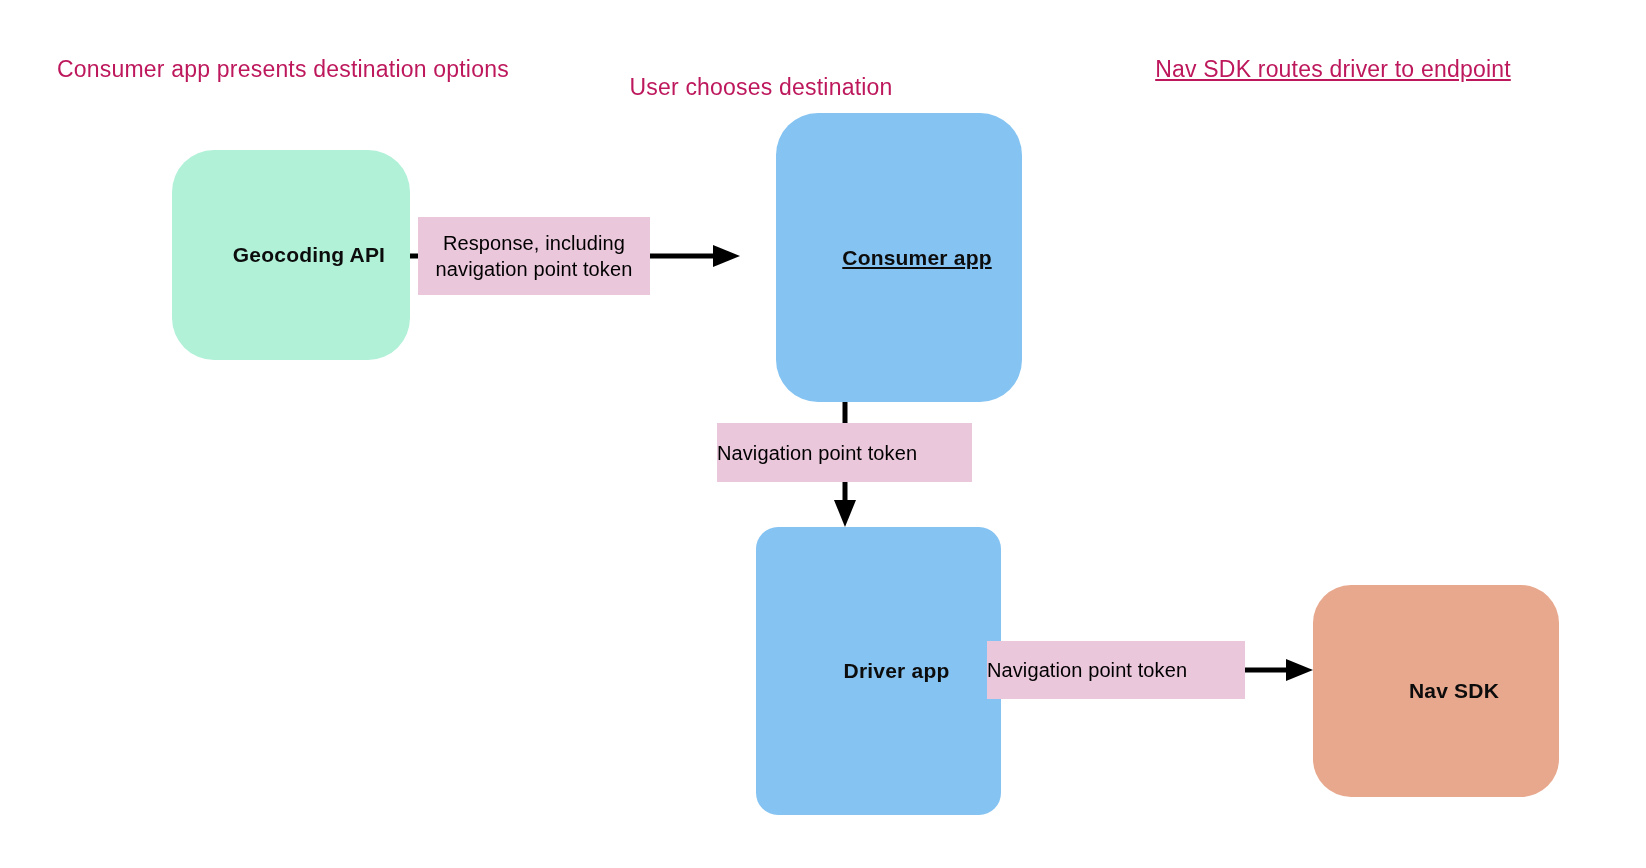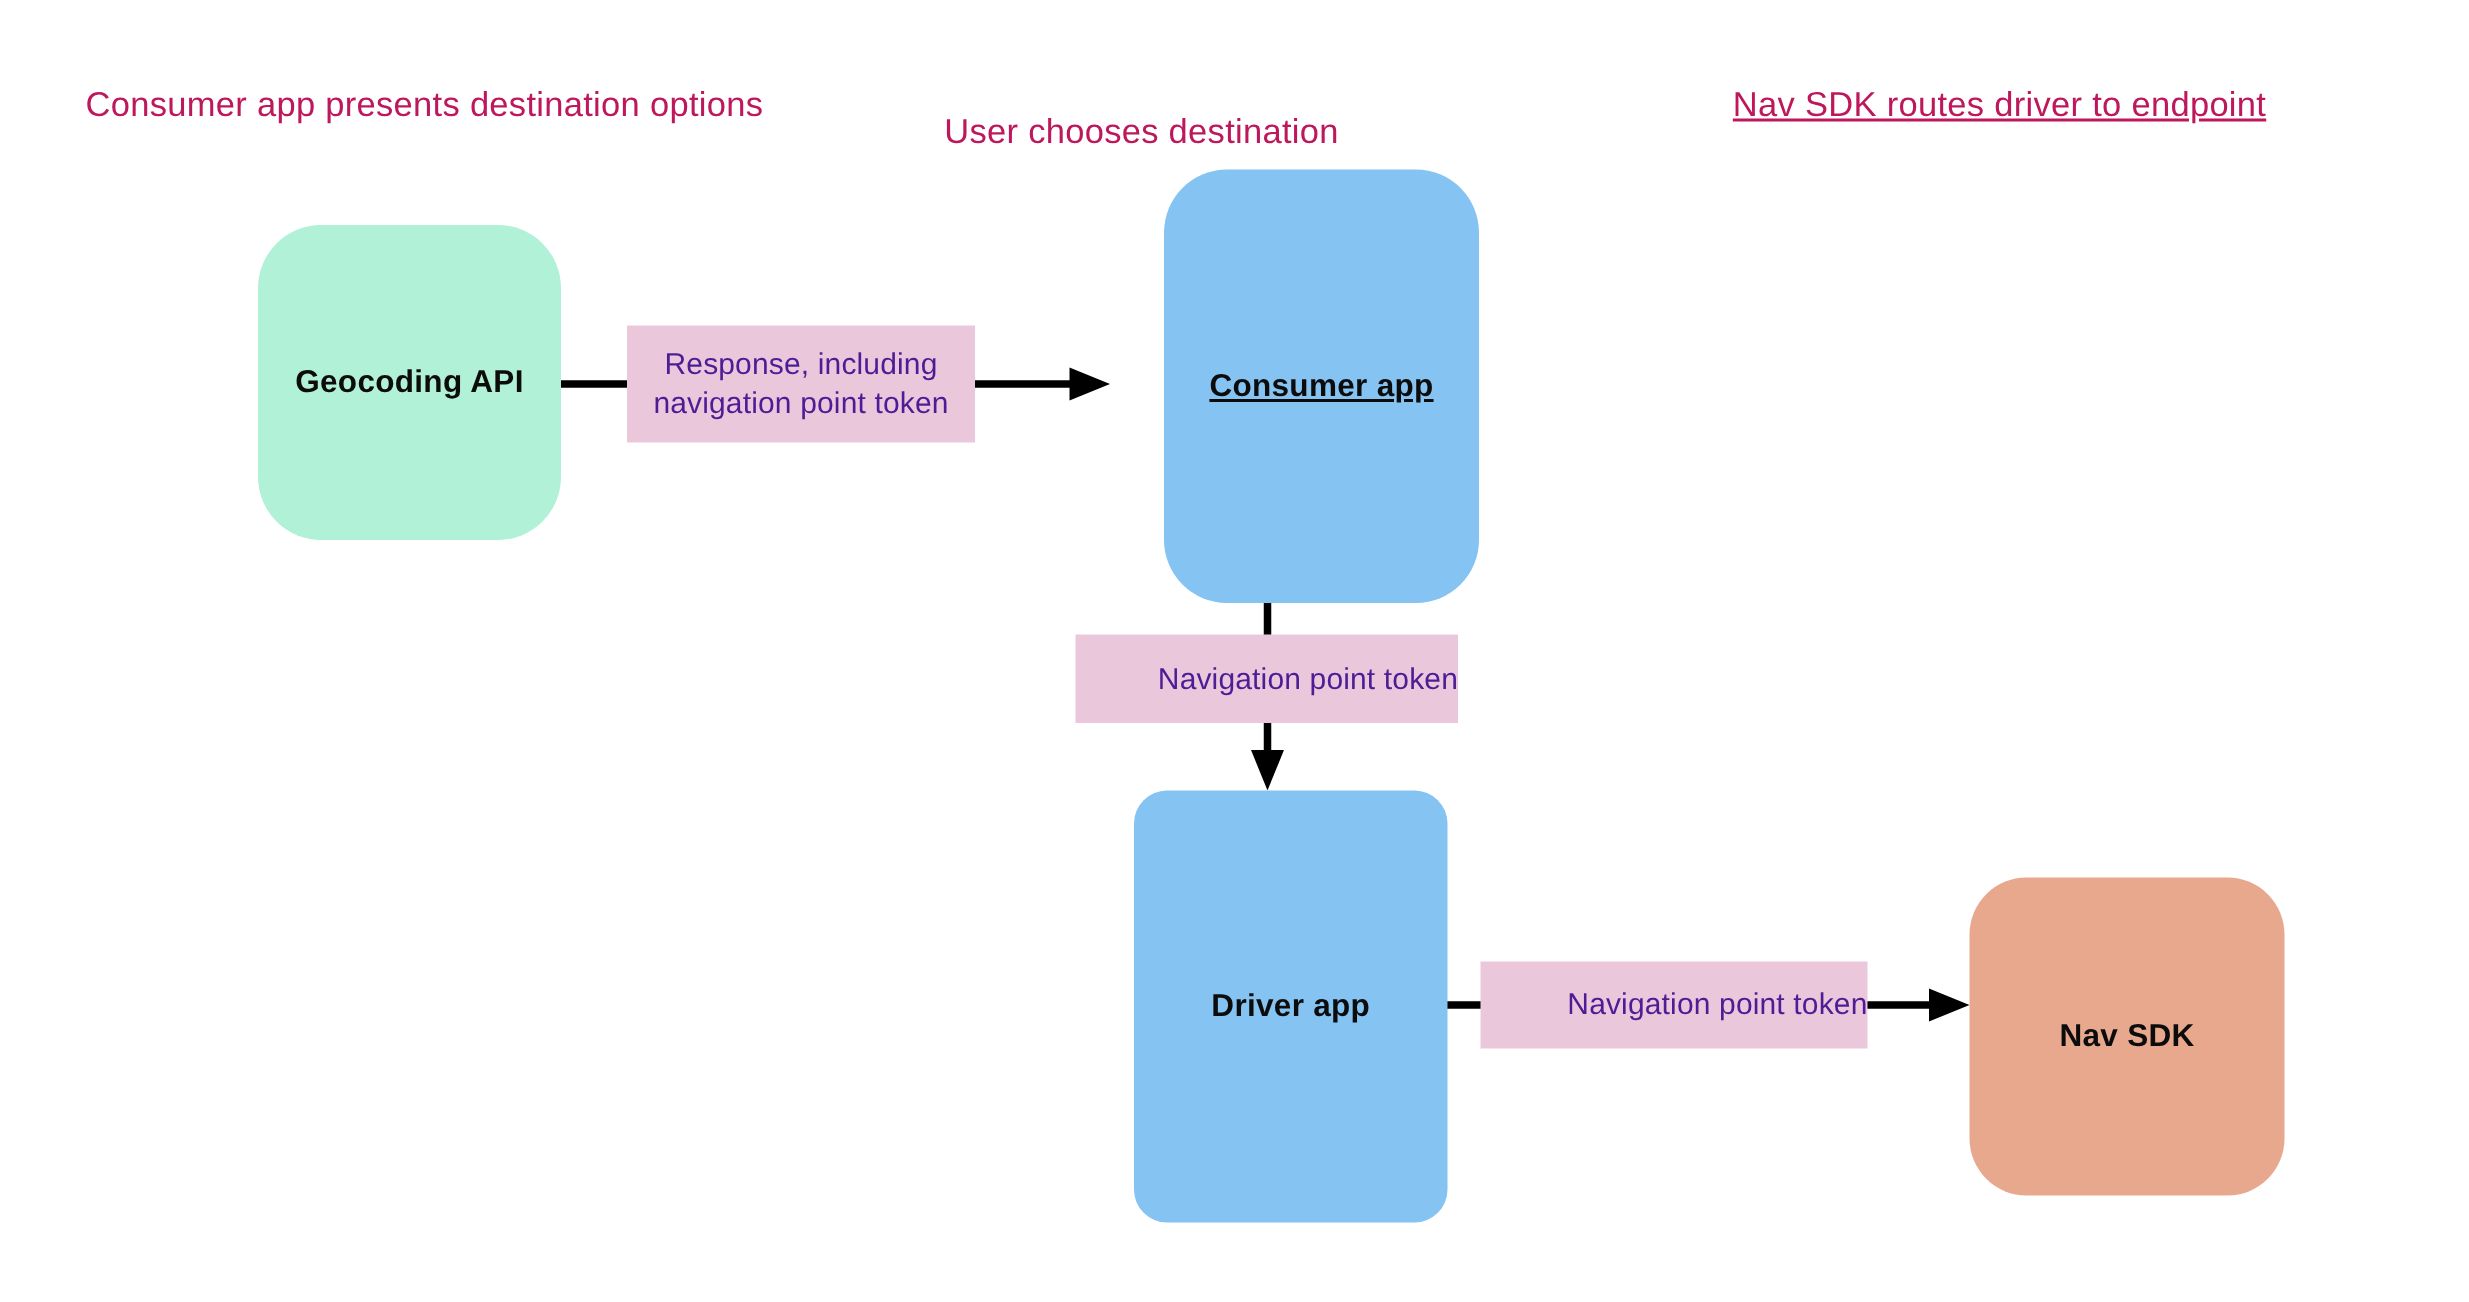--- a/index.html
+++ b/index.html
@@ -37,20 +37,21 @@
   .node {
     position: absolute;
     display: flex;
     align-items: center;
     justify-content: center;
     text-align: center;
     font-weight: 700;
     font-size: 21px;
     color: #0c0c0c;
     letter-spacing: 0.2px;
+    padding-left: 36px;
   }
   .node-geocoding {
     left: 172px; top: 150px;
     width: 202px; height: 210px;
     border-radius: 42px;
   }
   .node-consumer {
     left: 776px; top: 113px;
     width: 210px; height: 289px;
     border-radius: 42px;
@@ -65,25 +66,25 @@
   .node-navsdk {
     left: 1313px; top: 585px;
     width: 210px; height: 212px;
     border-radius: 38px;
   }
 
   .elabel {
     position: absolute;
     display: flex;
     align-items: center;
-    justify-content: flex-end;
+    justify-content: flex-start;
     text-align: center;
     font-size: 20px;
     font-weight: 400;
-    color: #4c1d95;
+    color: #000000;
     line-height: 26px;
     letter-spacing: 0.1px;
   }
   .elabel-response {
     left: 418px; top: 217px;
     width: 232px; height: 78px;
     padding: 0 4px;
     box-sizing: border-box;
   }
   .elabel-navtoken-v {

